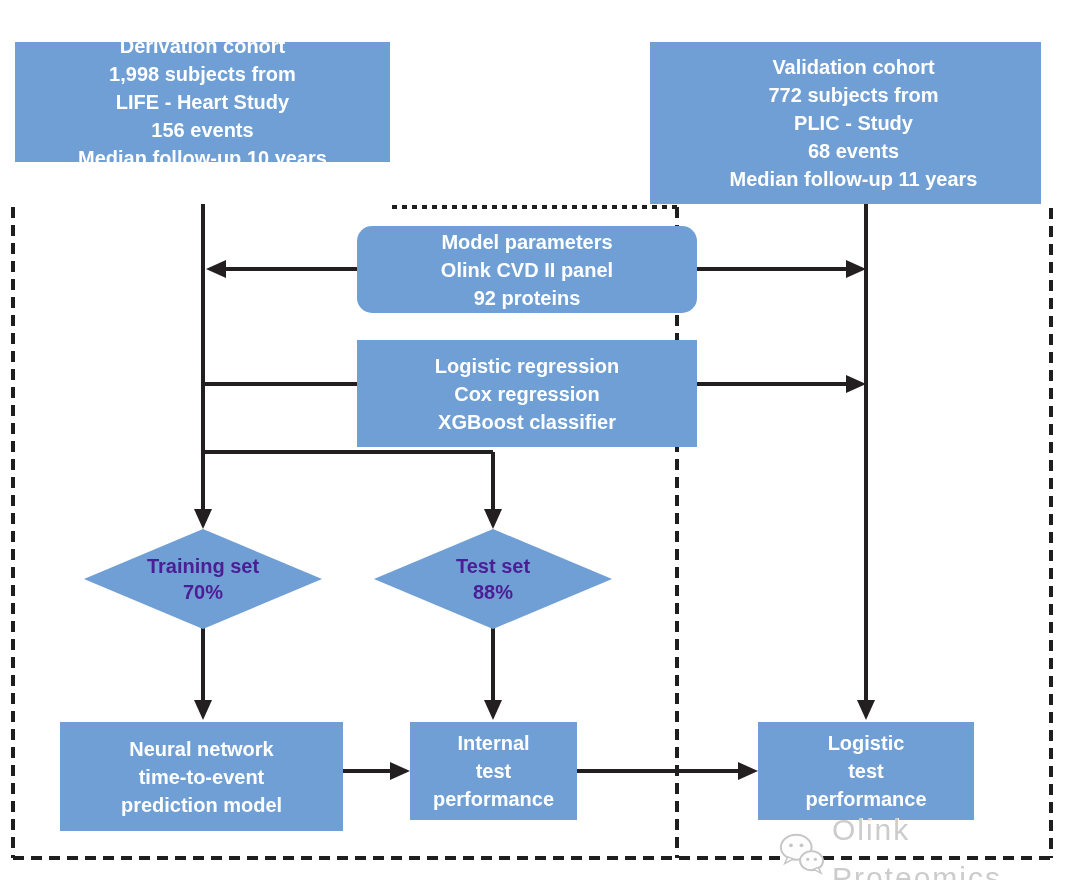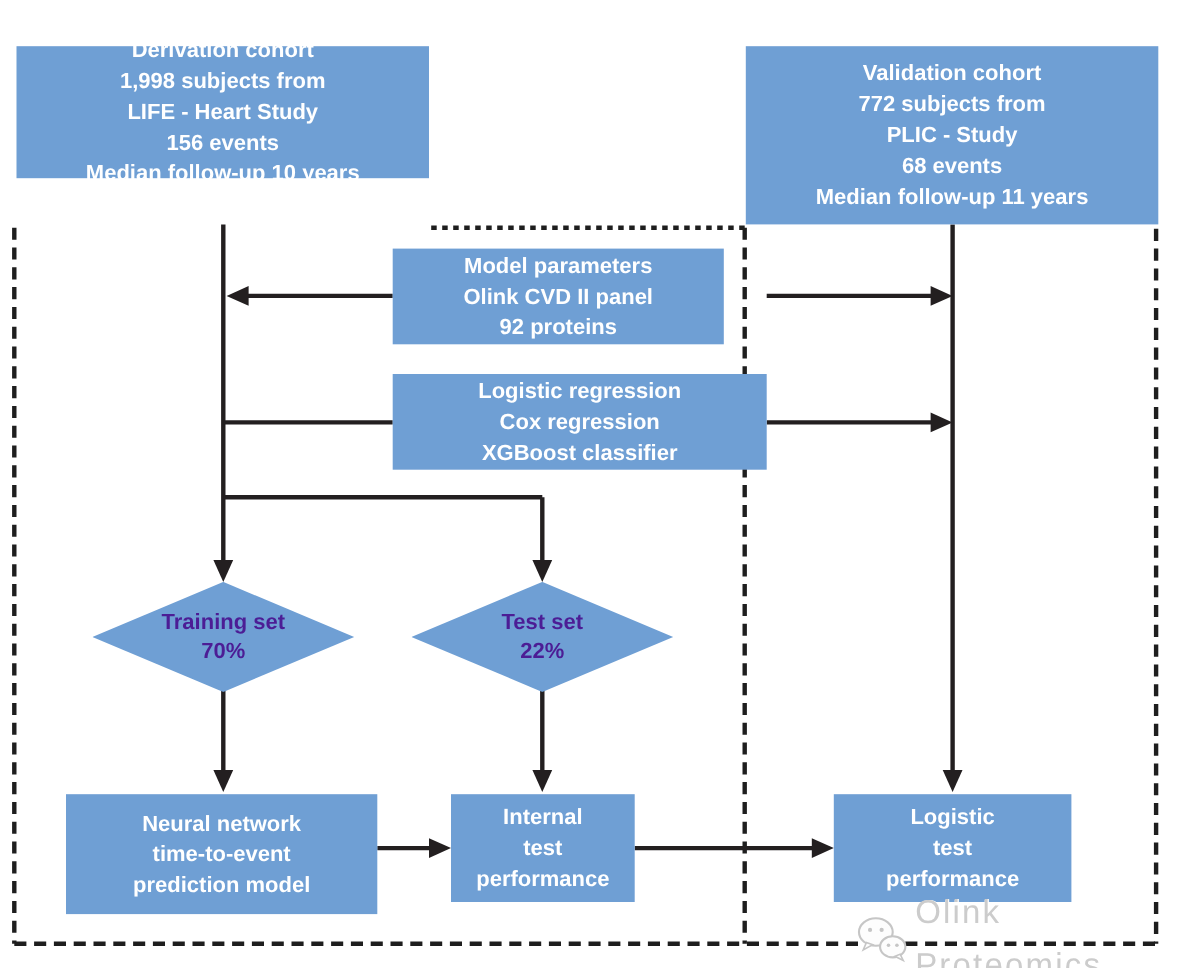--- a/index.html
+++ b/index.html
@@ -89,46 +89,46 @@
 
   <div class="col-title" style="left:702px;width:375px;margin-top:35px;">Model validation</div>
 
   <div class="flow-box" style="left:15px;top:42px;width:375px;height:120px;justify-content:center;">
     <div class="flow-text">Derivation cohort
 1,998 subjects from
 LIFE - Heart Study
 156 events
 Median follow-up 10 years</div>
   </div>
-  <div class="flow-box" style="left:678px;top:42px;width:375px;height:162px;">
+  <div class="flow-box" style="left:650px;top:42px;width:375px;height:162px;padding-left:16px;">
     <div class="flow-text">Validation cohort
 772 subjects from
 PLIC - Study
 68 events
 Median follow-up 11 years</div>
   </div>
 
-  <div class="flow-box" style="left:357px;top:226px;width:301px;height:87px;">
+  <div class="flow-box" style="left:357px;top:226px;width:340px;height:87px;border-radius:15px;">
     <div class="flow-text">Model parameters
 Olink CVD II panel
 92 proteins</div>
   </div>
-  <div class="flow-box" style="left:357px;top:340px;width:340px;height:87px;">
+  <div class="flow-box" style="left:357px;top:340px;width:340px;height:107px;">
     <div class="flow-text">Logistic regression
 Cox regression
 XGBoost classifier</div>
   </div>
 
   <div class="diamond" style="left:84px;top:529px;">
     <div class="flow-text">Training set
 70%</div>
   </div>
   <div class="diamond" style="left:374px;top:529px;">
     <div class="flow-text">Test set
-22%</div>
+88%</div>
   </div>
 
   <div class="flow-box" style="left:60px;top:722px;width:283px;height:109px;">
     <div class="flow-text">Neural network
 time-to-event
 prediction model</div>
   </div>
   <div class="flow-box" style="left:410px;top:722px;width:167px;height:98px;">
     <div class="flow-text">Internal
 test

